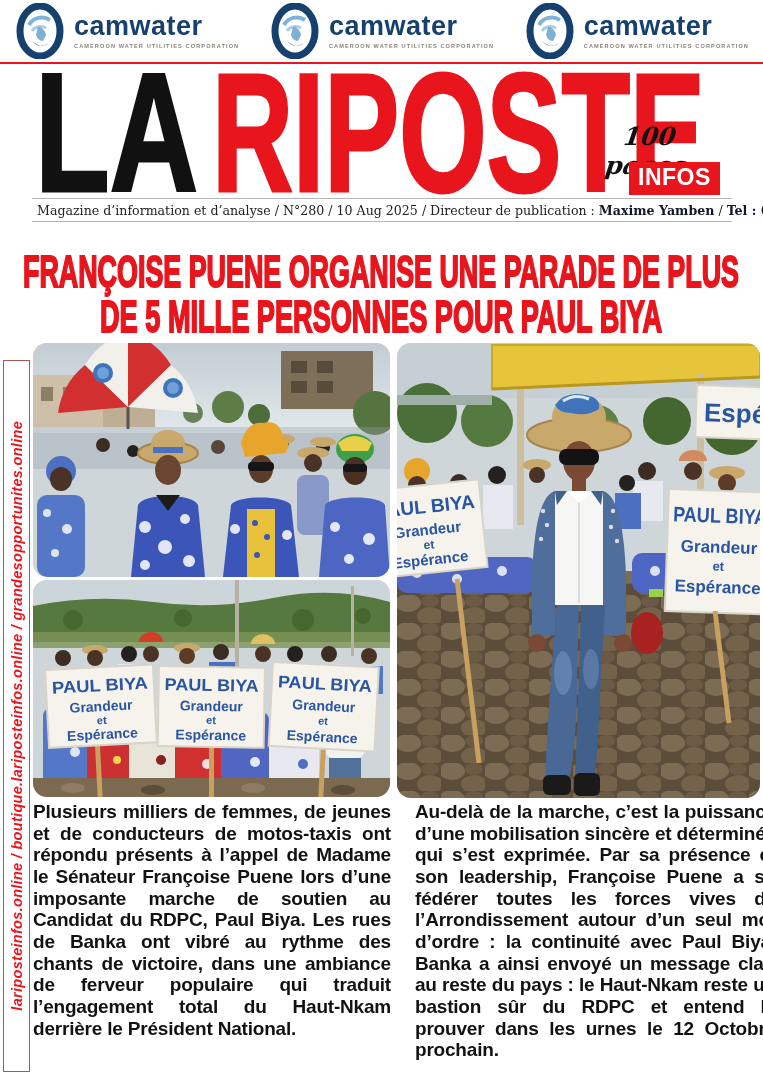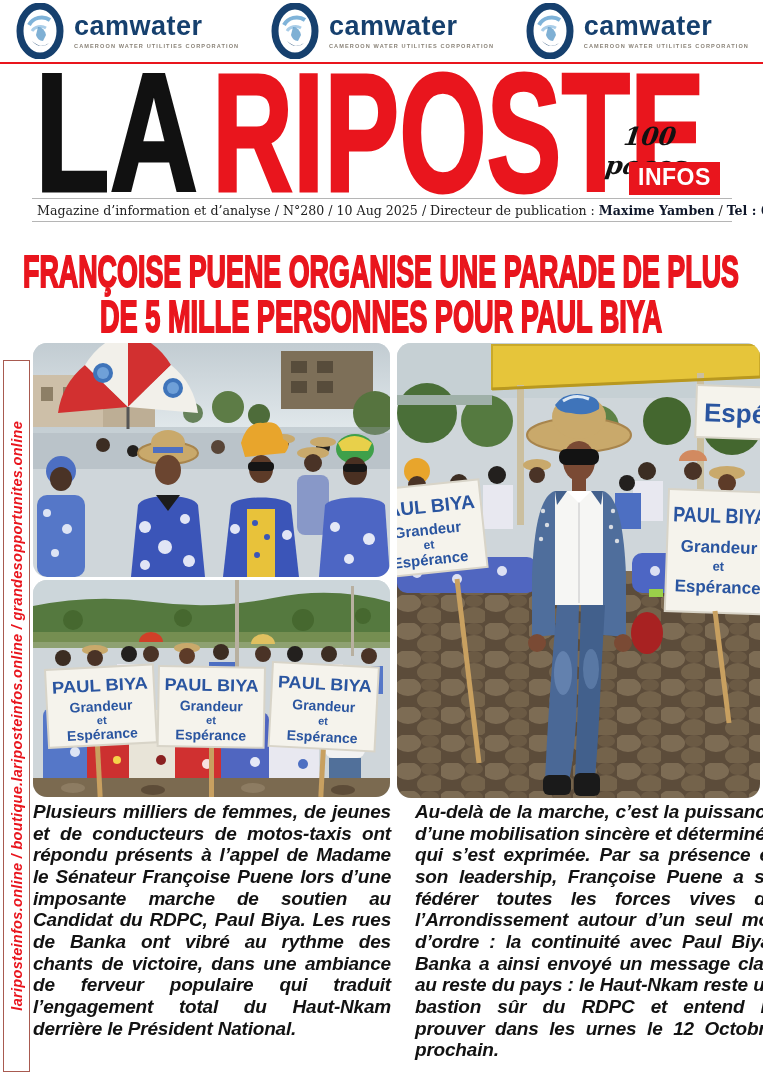--- a/index.html
+++ b/index.html
@@ -34,21 +34,21 @@
               display:flex;align-items:center;justify-content:center;box-sizing:border-box;background:#fff;}
   .side-strip span{writing-mode:vertical-rl;transform:rotate(180deg);color:#e9151d;
                    font-weight:bold;font-style:italic;font-size:14.5px;letter-spacing:.3px;white-space:nowrap;}
   
   .photo{position:absolute;border-radius:14px;overflow:hidden;background:#cfd6da;}
   .photo svg{display:block;}
   .ph1{top:343px;left:33px;width:357px;height:234px;}
   .ph2{top:580px;left:33px;width:357px;height:217px;}
   .ph3{top:343px;left:397px;width:363px;height:455px;}
   
-  .article{position:absolute;top:801px;font-weight:bold;font-style:italic;font-size:19px;
+  .article{position:absolute;top:801px;font-weight:bold;font-size:19px;
            line-height:1.14;color:#121212;text-align:justify;letter-spacing:-.2px;}
   .art-left{left:33px;width:358px;}
   .art-right{left:415px;width:361px;}
 </style>
 </head>
 <body>
 
 <div class="page">
 
   <div class="logos-row">

